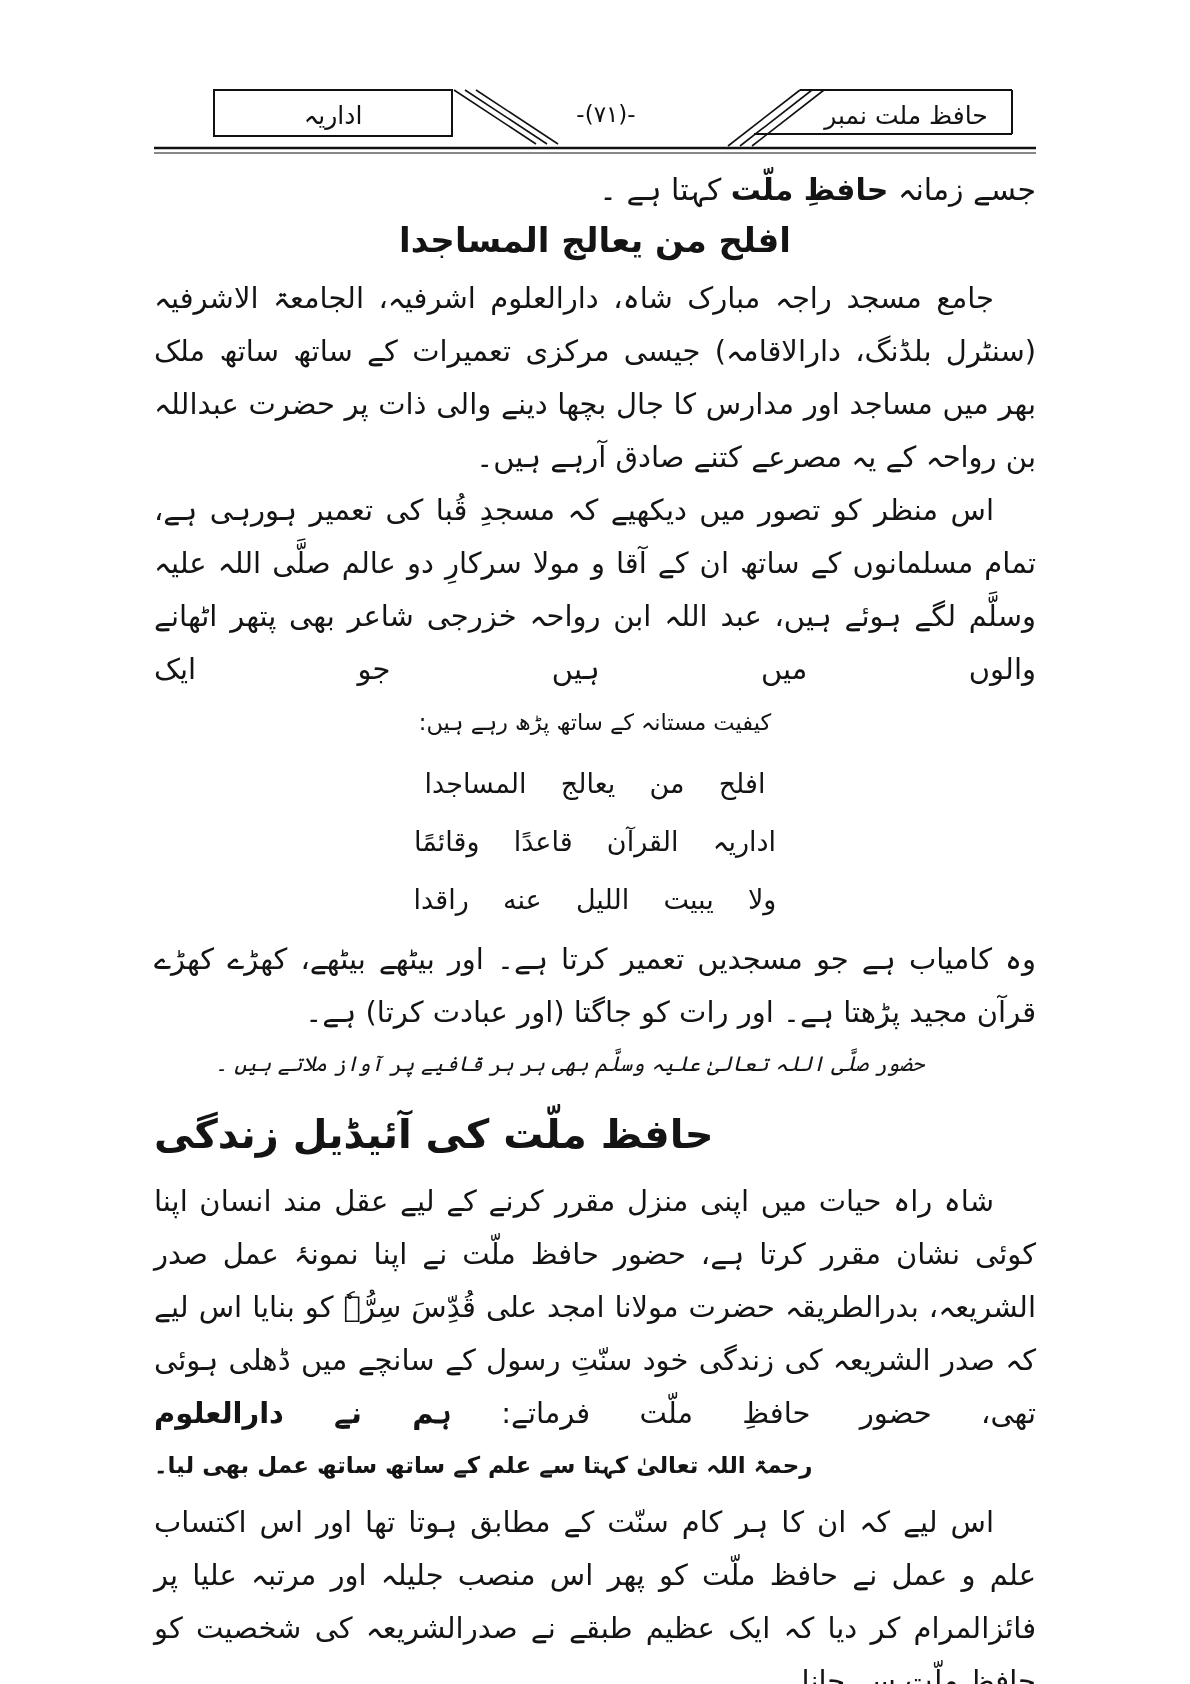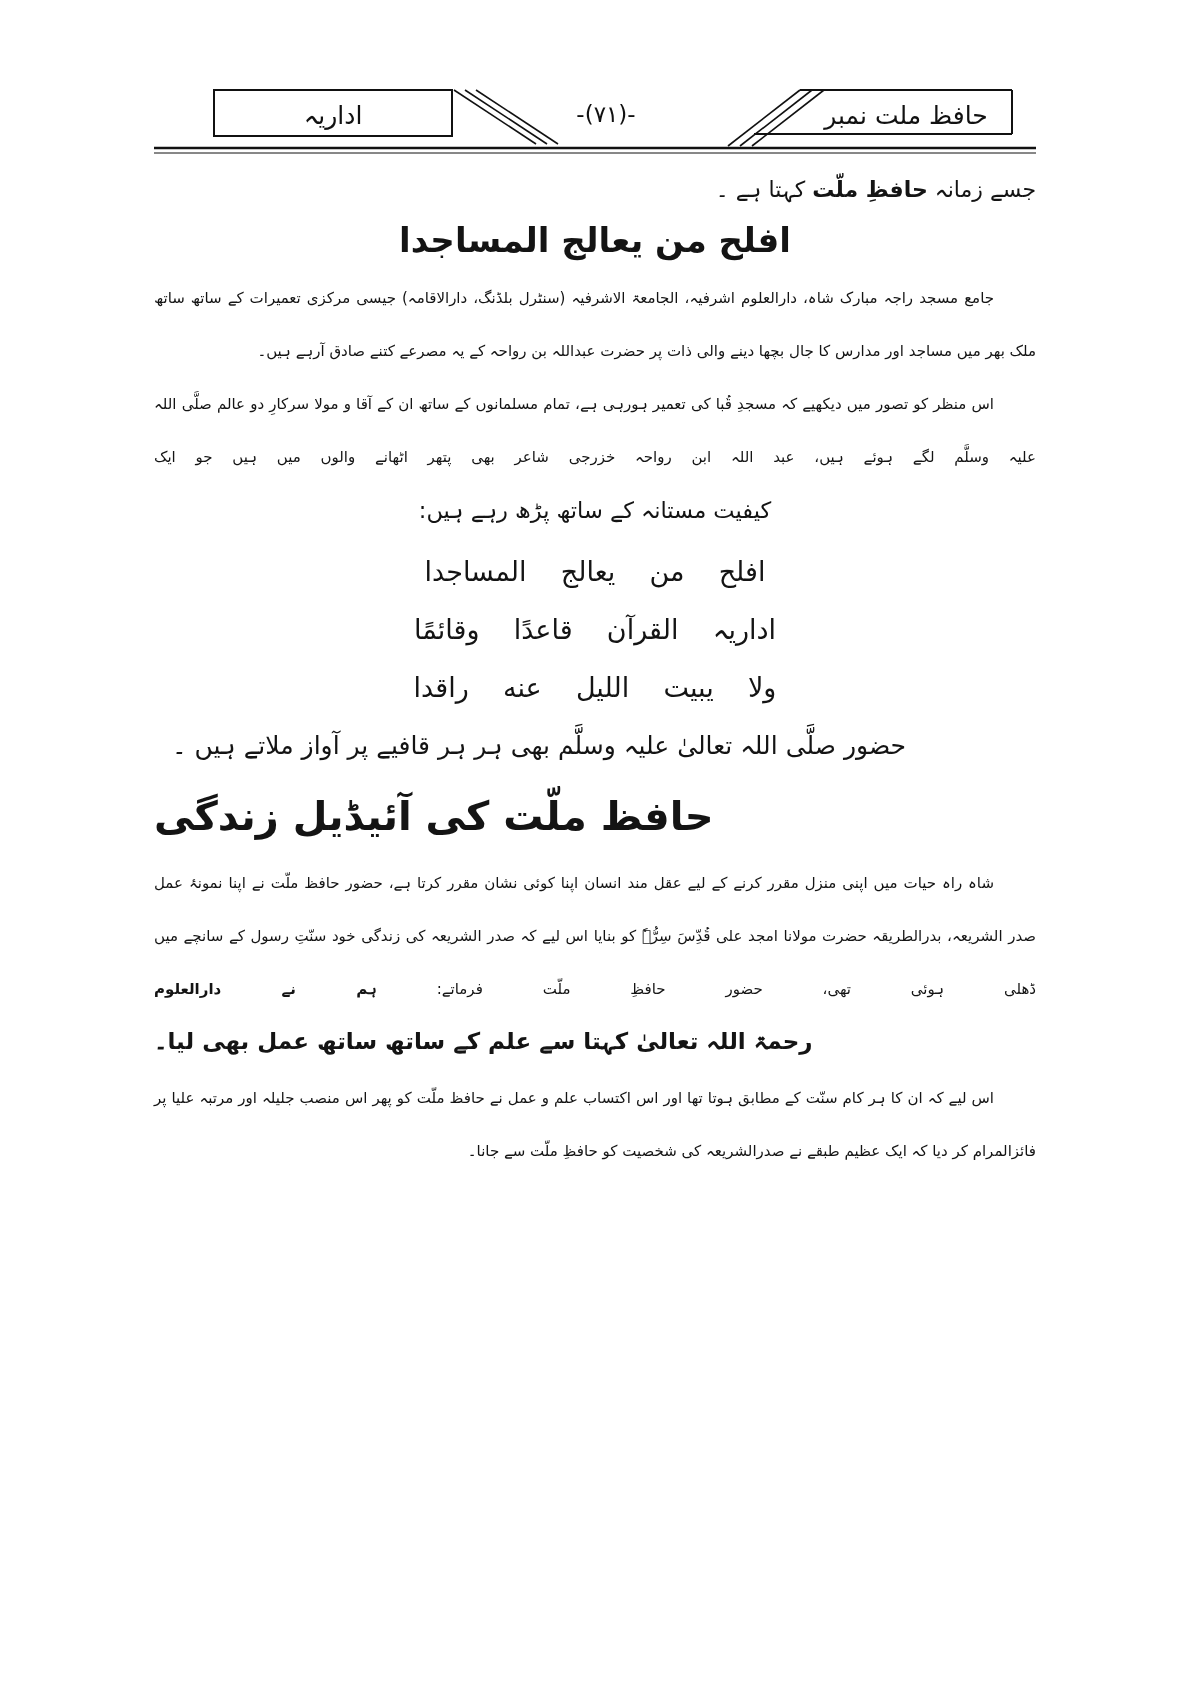--- a/index.html
+++ b/index.html
@@ -20,21 +20,21 @@
     width: 882px;
     margin: 0 auto;
     direction: rtl;
     padding-top: 84px;
   }
   .header-svg { display: block; }
   .header-svg text { fill: #111; font-family: "DejaVu Sans", sans-serif; }
 
   .intro {
     margin: 10px 0 2px 0;
-    font-size: 22px;
+    font-size: 30px;
     line-height: 44px;
     text-align: right;
   }
   .intro b { font-weight: bold; }
 
   h1.masajid {
     margin: 4px 0 8px 0;
     text-align: center;
     font-size: 34px;
     font-weight: bold;
@@ -44,40 +44,41 @@
   h1.ideal {
     margin: 14px 0 10px 0;
     text-align: left;
     font-size: 40px;
     font-weight: bold;
     line-height: 62px;
   }
 
   p.para {
     margin: 0;
-    font-size: 15px;
+    font-size: 29px;
     line-height: 53px;
     text-align: justify;
   }
   p.para.indent { text-indent: 42px; }
   p.para.fill-last { text-align-last: justify; }
   p.para b { font-weight: bold; }
 
   .center-line {
     margin: 0;
     font-size: 22.5px;
     line-height: 53px;
     text-align: center;
   }
   .huzoor-line {
     margin: 0;
-    font-size: 25px;
+    font-size: 21px;
     line-height: 50px;
-    text-align: center;
+    text-align: right;
     padding-right: 112px;
+    font-style: italic;
   }
   .amal-line {
     margin: 0 0 6px 0;
     font-size: 23px;
     line-height: 50px;
     text-align: left;
     font-weight: bold;
   }
 
   .verses {
@@ -136,20 +137,21 @@
 
     <p class="para indent fill-last">اس منظر کو تصور میں دیکھیے کہ مسجدِ قُبا کی تعمیر ہورہی ہے، تمام مسلمانوں کے ساتھ ان کے آقا و مولا سرکارِ دو عالم صلَّی اللہ علیہ وسلَّم لگے ہوئے ہیں، عبد اللہ ابن رواحہ خزرجی شاعر بھی پتھر اٹھانے والوں میں ہیں جو ایک</p>
     <p class="center-line">کیفیت مستانہ کے ساتھ پڑھ رہے ہیں:</p>
 
     <div class="verses">
       <div class="verse">افلح من یعالج المساجدا</div>
       <div class="verse">اداریہ القرآن قاعدًا وقائمًا</div>
       <div class="verse">ولا یبیت اللیل عنه راقدا</div>
     </div>
 
+    <p class="para">وہ کامیاب ہے جو مسجدیں تعمیر کرتا ہے۔ اور بیٹھے بیٹھے، کھڑے کھڑے قرآن مجید پڑھتا ہے۔ اور رات کو جاگتا (اور عبادت کرتا) ہے۔</p>
 
     <p class="huzoor-line">حضور صلَّی اللہ تعالیٰ علیہ وسلَّم بھی ہر ہر قافیے پر آواز ملاتے ہیں ۔</p>
 
     <h1 class="ideal">حافظ ملّت کی آئیڈیل زندگی</h1>
 
     <p class="para indent fill-last"><span>شاہ راہ حیات میں اپنی منزل مقرر کرنے کے لیے عقل مند انسان اپنا کوئی نشان مقرر کرتا ہے، حضور حافظ ملّت نے اپنا نمونۂ عمل صدر الشریعہ، بدرالطریقہ حضرت مولانا امجد علی قُدِّسَ سِرُّہٗ کو بنایا اس لیے کہ صدر الشریعہ کی زندگی خود سنّتِ رسول کے سانچے میں ڈھلی ہوئی تھی، حضور حافظِ ملّت فرماتے: </span><b>ہم نے دارالعلوم</b></p>
 
     <p class="amal-line">رحمۃ اللہ تعالیٰ کہتا سے علم کے ساتھ ساتھ عمل بھی لیا۔</p>
 
     <p class="para indent">اس لیے کہ ان کا ہر کام سنّت کے مطابق ہوتا تھا اور اس اکتساب علم و عمل نے حافظ ملّت کو پھر اس منصب جلیلہ اور مرتبہ علیا پر فائزالمرام کر دیا کہ ایک عظیم طبقے نے صدرالشریعہ کی شخصیت کو حافظِ ملّت سے جانا۔</p>

